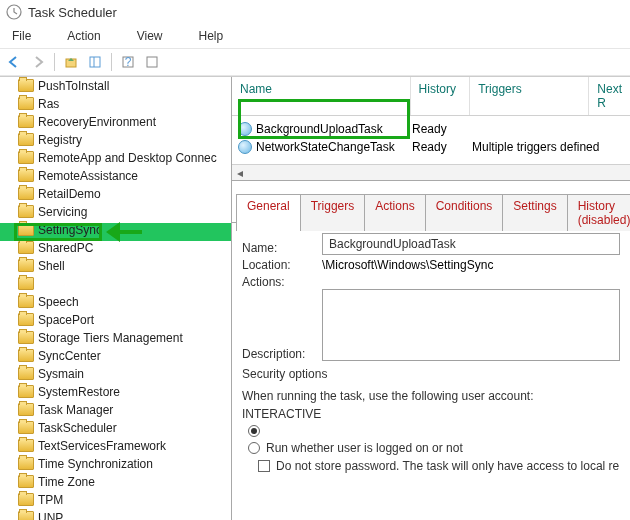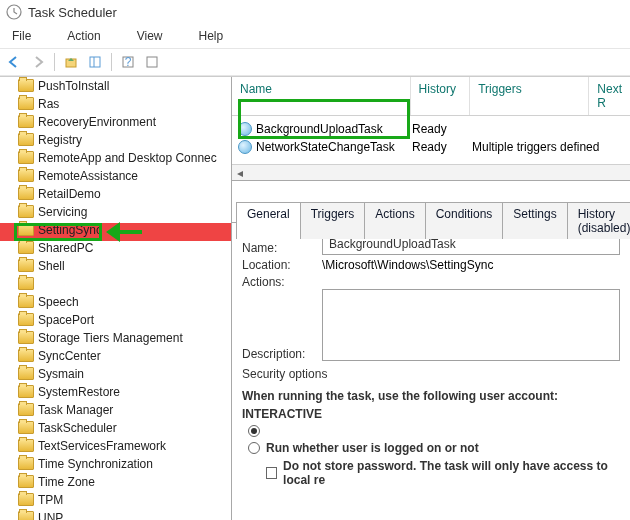--- a/index.html
+++ b/index.html
@@ -8,46 +8,46 @@
 .titlebar .ticon { width:16px; height:16px; display:inline-block; }
 .title { font-size:13px; color:#333; }
 .menubar { display:flex; gap:20px; padding:2px 4px; }
 .menubar span { padding:3px 8px; color:#333; }
 .toolbar { display:flex; gap:4px; padding:3px 4px; border-top:1px solid #e6e6e6; border-bottom:1px solid #e6e6e6; align-items:center; }
 .tbtn { width:20px; height:20px; display:flex; align-items:center; justify-content:center; border:1px solid transparent; }
 .tsep { width:1px; height:18px; background:#ccc; margin:0 2px; }
 .content { display:flex; height:calc(100% - 72px); border-top:1px solid #ccc; position:relative; }
 .tree { width:232px; border-right:1px solid #a8a8a8; overflow:hidden; background:#fff; padding-top:2px; }
 .tree-item { display:flex; height:18px; padding-left:18px; gap:4px; white-space:nowrap; color:#222; }
-.tree-item.selected { background:#ef4444; }
+.tree-item.selected { background:#22c55e; }
 .ficon { width:16px; height:13px; background:linear-gradient(#fbe08a,#e8b93a); border:1px solid #c89c2e; border-radius:1px; position:relative; flex-shrink:0; }
 .ficon:before { content:""; position:absolute; top:-3px; left:0; width:6px; height:3px; background:#fbe08a; border:1px solid #c89c2e; border-bottom:none; }
 .right { flex:1; display:flex; flex-direction:column; background:#fff; overflow:hidden; }
 .tasklist { border-bottom:1px solid #a8a8a8; }
 .tl-head { display:flex; border-bottom:1px solid #d0d0d0; background:#fff; }
 .tl-head span { padding:5px 8px; border-right:1px solid #e0e0e0; color:#0f766e; }
 .tl-body { padding:4px 0 8px 0; }
 .tl-row { display:flex; align-items:center; height:18px; }
 .tl-row .c1 { width:180px; display:flex; align-items:center; gap:4px; padding-left:6px; }
 .tl-row .c2 { width:60px; }
 .cicon { width:14px; height:14px; border-radius:50%; background:radial-gradient(circle at 35% 35%,#dff3ff,#6db9e6); border:1px solid #4a97c6; flex-shrink:0; }
 .hscroll { height:16px; border-top:1px solid #d0d0d0; background:#f3f3f3; display:flex; align-items:center; }
 .hscroll .ar { width:16px; height:14px; display:flex; align-items:center; justify-content:center; color:#666; }
 .tabs { display:flex; border-bottom:1px solid #a8a8a8; margin-top:4px; padding-left:4px; }
-.tab { padding:4px 10px; border:1px solid #a8a8a8; border-bottom:none; background:#f3f3f3; margin-right:-1px; color:#0f172a; position:relative; top:17px; }
+.tab { padding:4px 10px; border:1px solid #a8a8a8; border-bottom:none; background:#f3f3f3; margin-right:-1px; color:#b91c1c; position:relative; top:9px; }
 .tab.active { background:#fff; z-index:2; }
 .form { padding:10px 10px 4px 10px; flex:1; overflow:hidden; }
 .frow { display:flex; align-items:flex-end; margin-bottom:0; gap:10px; }
 .frow label { width:70px; color:#333; padding-top:3px; }
 .frow .val { flex:1; }
 .txtbox { border:1px solid #a0a0a0; padding:3px 6px; background:#fff; color:#333; min-height:20px; }
 .txtarea { border:1px solid #a0a0a0; height:72px; background:#fff; }
 .secopts { margin-top:6px; }
 .secopts .hdr { color:#333; margin-bottom:8px; }
-.secopts .line { margin:4px 0 4px 6px; color:#333; display:flex; align-items:center; gap:6px;font-weight:bold; }
+.secopts .line { margin:4px 0 4px 6px; color:#333; display:flex; align-items:center; gap:6px; }
 .radio { width:12px; height:12px; border:1px solid #666; border-radius:50%; display:inline-block; position:relative; }
 .radio.on:after { content:""; position:absolute; inset:2px; background:#333; border-radius:50%; }
 .chk { width:12px; height:12px; border:1px solid #666; display:inline-block; }
 .highlight-box { position:absolute; border:3px solid #18a818; pointer-events:none; }
 .arrow-annot { position:absolute; pointer-events:none; }
 </style>
 </head>
 <body>
 
 <div class="titlebar">
@@ -269,21 +269,21 @@
         <div class="hdr">Security options</div>
         <div class="line" style="margin-left:0">When running the task, use the following user account:</div>
         <div class="line" style="margin-left:0">INTERACTIVE</div>
         <div class="line">
             <span class="radio on"></span>
           </div>
         <div class="line">
             <span class="radio"></span>
             <span>Run whether user is logged on or not</span>
           </div>
-        <div class="line" style="margin-left:24px">
+        <div class="line" style="margin-left:16px">
             <span class="chk"></span>
             <span>Do not store password. The task will only have access to local re</span>
           </div>
       </div>
     </div>
   </div>
 
   <div class="highlight-box" style="left:238px; top:22px; width:172px; height:40px;"></div>
   <div class="highlight-box" style="left:14px; top:146px; width:88px; height:18px;"></div>
   <svg class="arrow-annot" style="left:104px; top:138px;" width="40" height="30">

